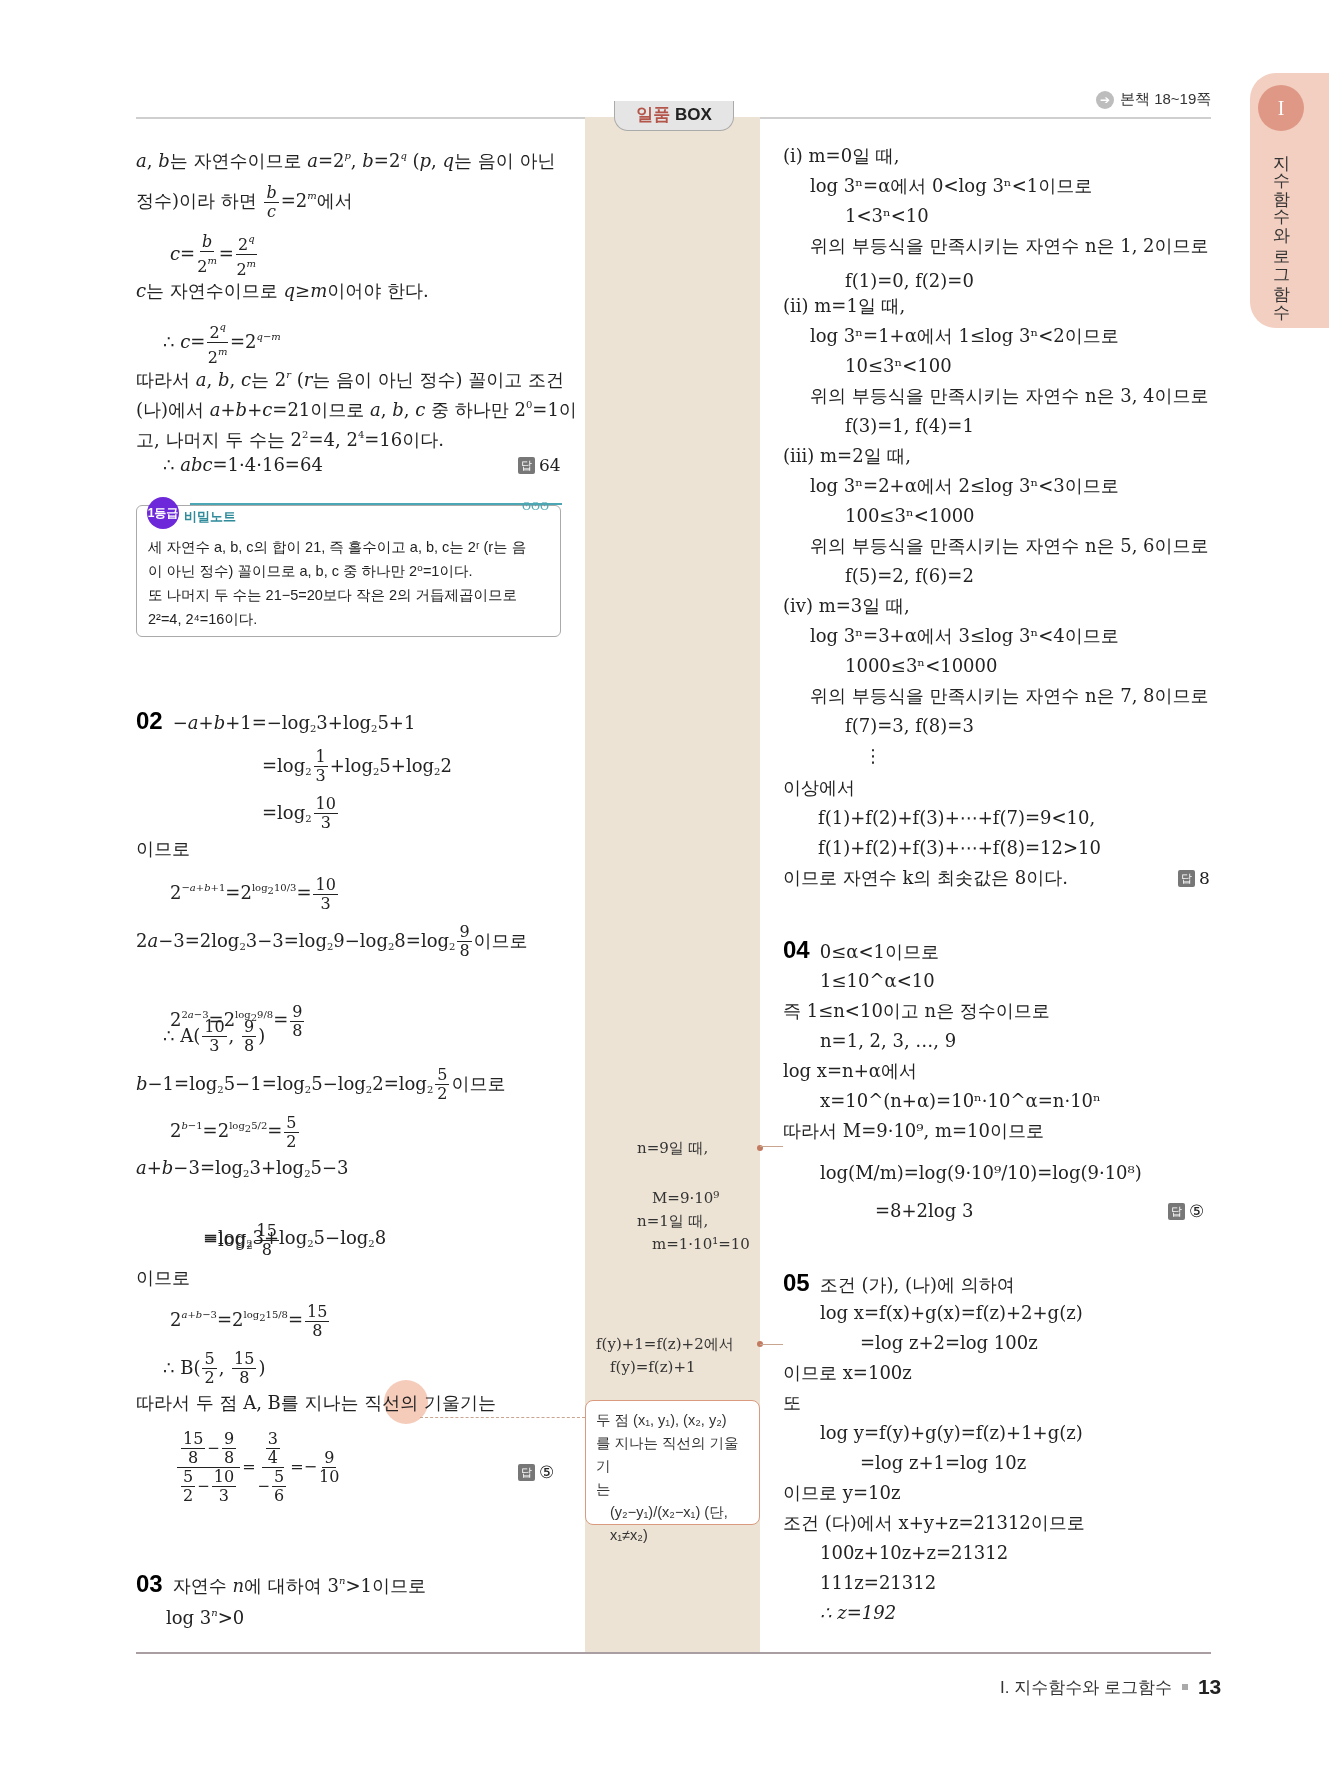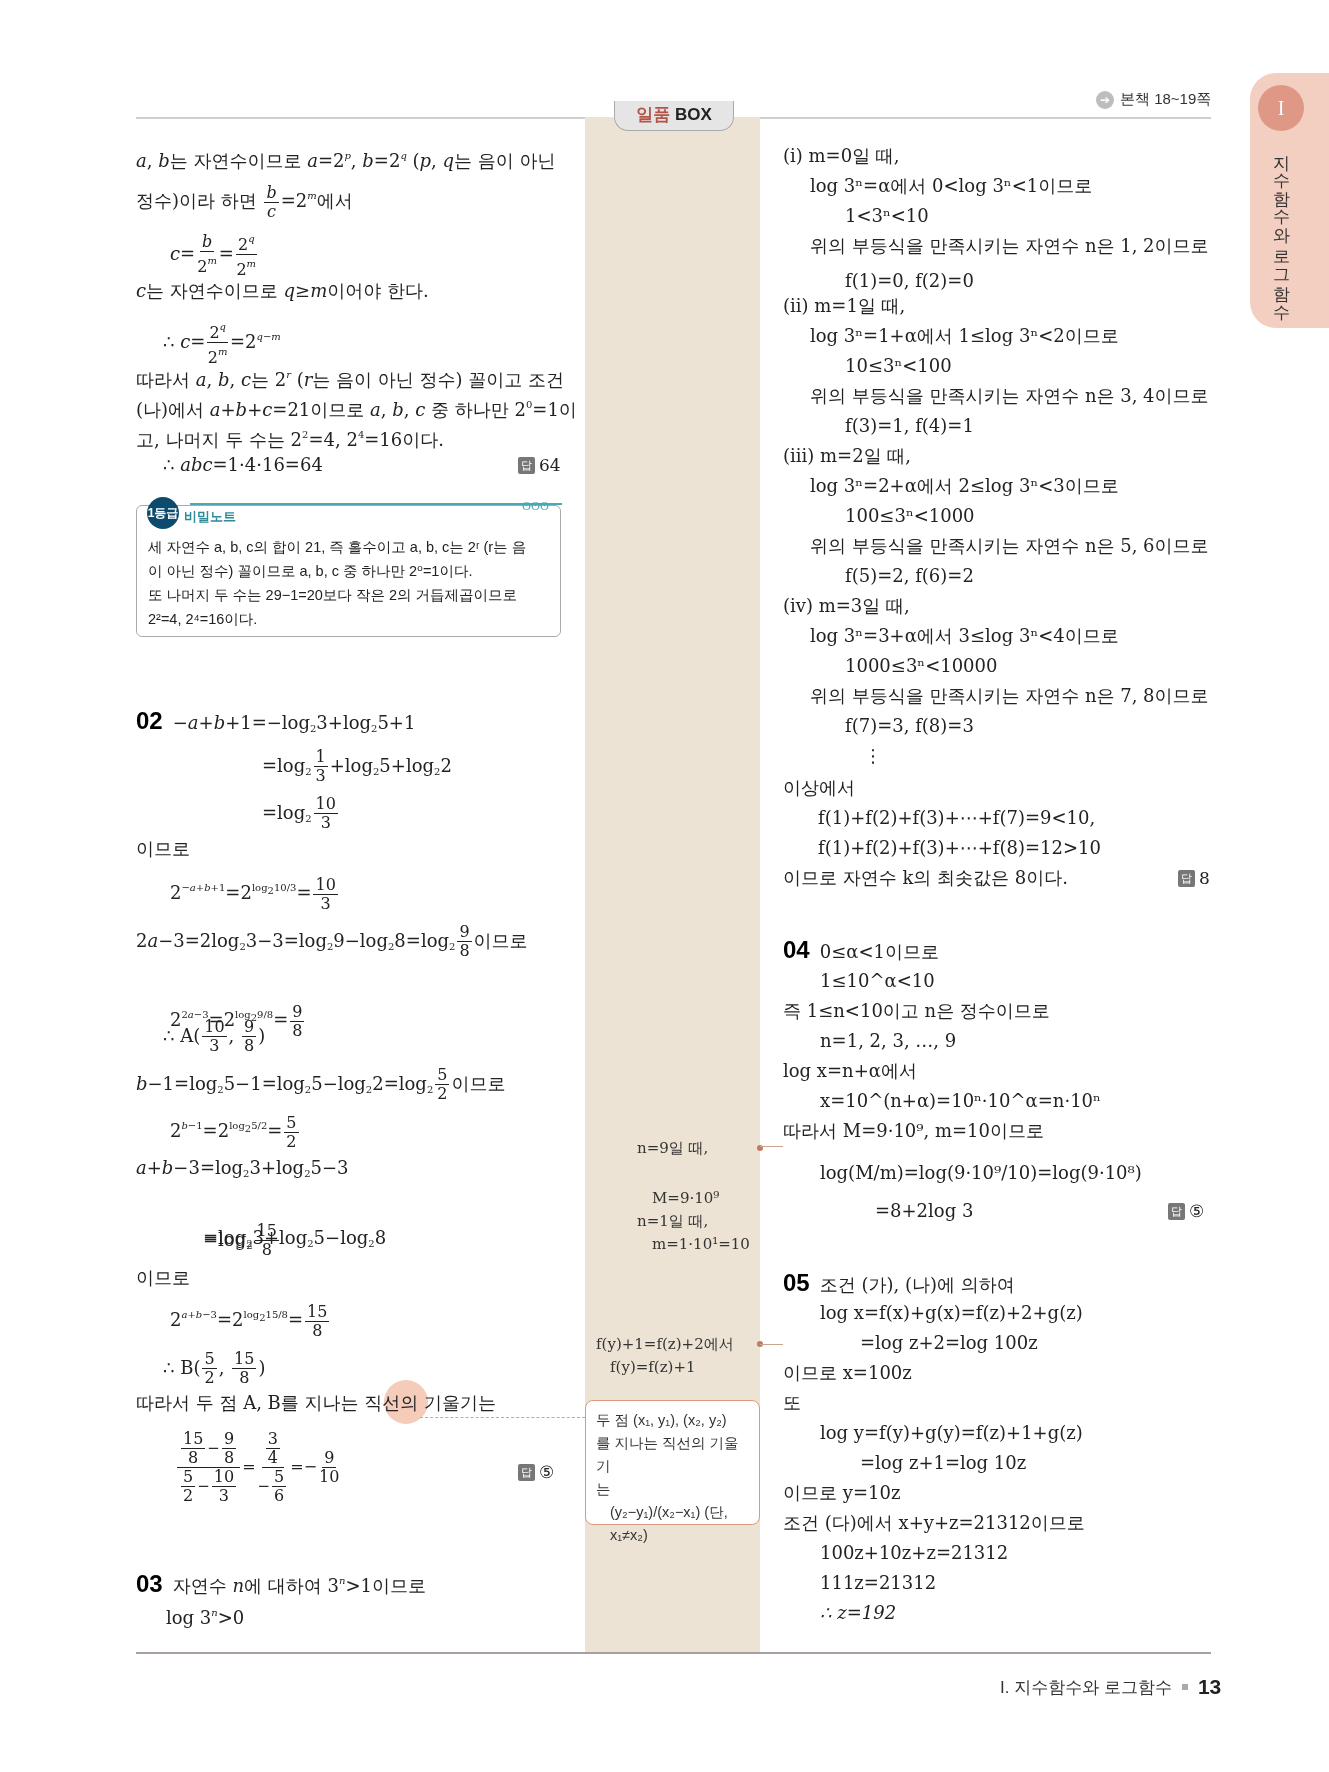--- a/index.html
+++ b/index.html
@@ -32,21 +32,21 @@
   .ans .tag { display: inline-block; width: 17px; height: 17px; background: #777; color: #fff; font-size: 11px; line-height: 17px; text-align: center; border-radius: 2px; font-family: "DejaVu Sans", sans-serif; }
   i { font-style: italic; }
   sup { font-size: 10px; vertical-align: 8px; }
   sub { font-size: 10px; vertical-align: -3px; }
   .frac { display: inline-flex; flex-direction: column; align-items: center; vertical-align: middle; font-size: 16px; line-height: 18px; margin: 0 2px; }
   .frac .n { border-bottom: 1px solid #222; padding: 0 2px; }
 
   
   .secret { position: absolute; left: 136px; top: 505px; width: 425px; height: 132px; border: 1.5px solid #aaa; border-radius: 6px; }
   .secret-top { position: absolute; left: 190px; top: 503px; width: 372px; height: 2px; background: #4aa7b3; }
-  .secret-badge { position: absolute; left: 147px; top: 497px; width: 32px; height: 32px; border-radius: 50%; background: #0c4a6e; color: #fff; font-size: 12px; font-weight: bold; display: flex; align-items: center; justify-content: center; }
+  .secret-badge { position: absolute; left: 147px; top: 497px; width: 32px; height: 32px; border-radius: 50%; background: #6d28d9; color: #fff; font-size: 12px; font-weight: bold; display: flex; align-items: center; justify-content: center; }
   .secret-title { position: absolute; left: 184px; top: 508px; font-size: 13px; font-weight: bold; color: #2f8a9a; }
   .secret-rings { position: absolute; left: 522px; top: 500px; font-size: 11px; color: #4aa7b3; }
   .secret-body { position: absolute; left: 148px; top: 535px; font-size: 14.5px; line-height: 24px; color: #222; white-space: nowrap; }
 
   .highlight { position: absolute; left: 384px; top: 1380px; width: 44px; height: 44px; border-radius: 50%; background: rgba(236,160,130,0.55); }
   .dash { position: absolute; border-top: 1px dashed #c9a58f; }
 
   .bottom-rule { position: absolute; left: 136px; top: 1652px; width: 1075px; height: 1.5px; background: #a99fa2; }
   .footer { position: absolute; left: 1000px; top: 1675px; font-size: 17px; color: #333; display: flex; align-items: center; gap: 10px; }
   .footer .sq { width: 6px; height: 6px; background: #aaa; }
@@ -98,21 +98,21 @@
   </div>
 
 <div class="secret"></div>
 <div class="secret-top"></div>
 <div class="secret-badge sans">1등급</div>
 <div class="secret-title sans">비밀노트</div>
 <div class="secret-rings">ʘʘʘ</div>
 <div class="secret-body sans">
   <div>세 자연수 a, b, c의 합이 21, 즉 홀수이고 a, b, c는 2ʳ (r는 음</div>
   <div>이 아닌 정수) 꼴이므로 a, b, c 중 하나만 2⁰=1이다.</div>
-  <div>또 나머지 두 수는 29−1=20보다 작은 2의 거듭제곱이므로</div>
+  <div>또 나머지 두 수는 21−5=20보다 작은 2의 거듭제곱이므로</div>
   <div>2²=4, 2⁴=16이다.</div>
 </div>
 
 <div class="ln" style="left:136px;top:708px;"><span class="num">02</span>−<i>a</i>+<i>b</i>+1=−log<sub>2</sub>3+log<sub>2</sub>5+1</div>
 <div class="ln" style="left:262px;top:748px;">=log<sub>2</sub><span class="frac">
       <span class="n">1</span>
       <span>3</span>
     </span>+log<sub>2</sub>5+log<sub>2</sub>2</div>
 <div class="ln" style="left:262px;top:795px;">=log<sub>2</sub><span class="frac">
       <span class="n">10</span>

